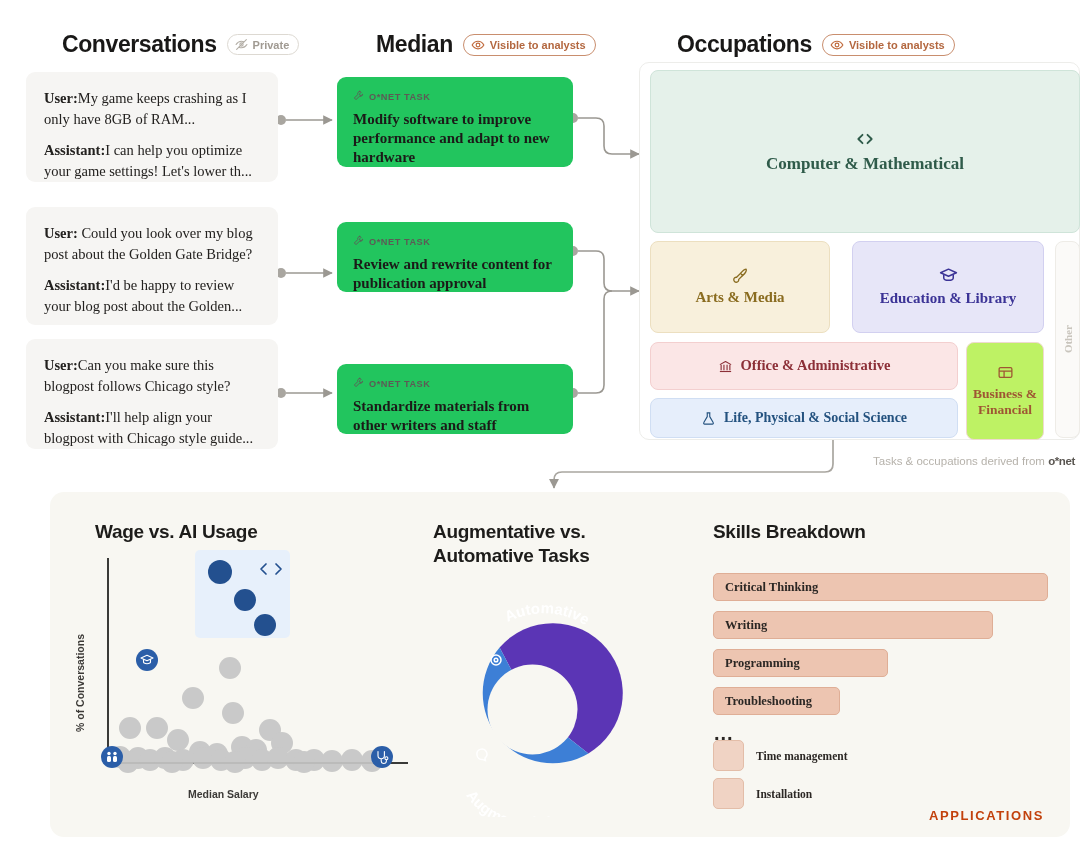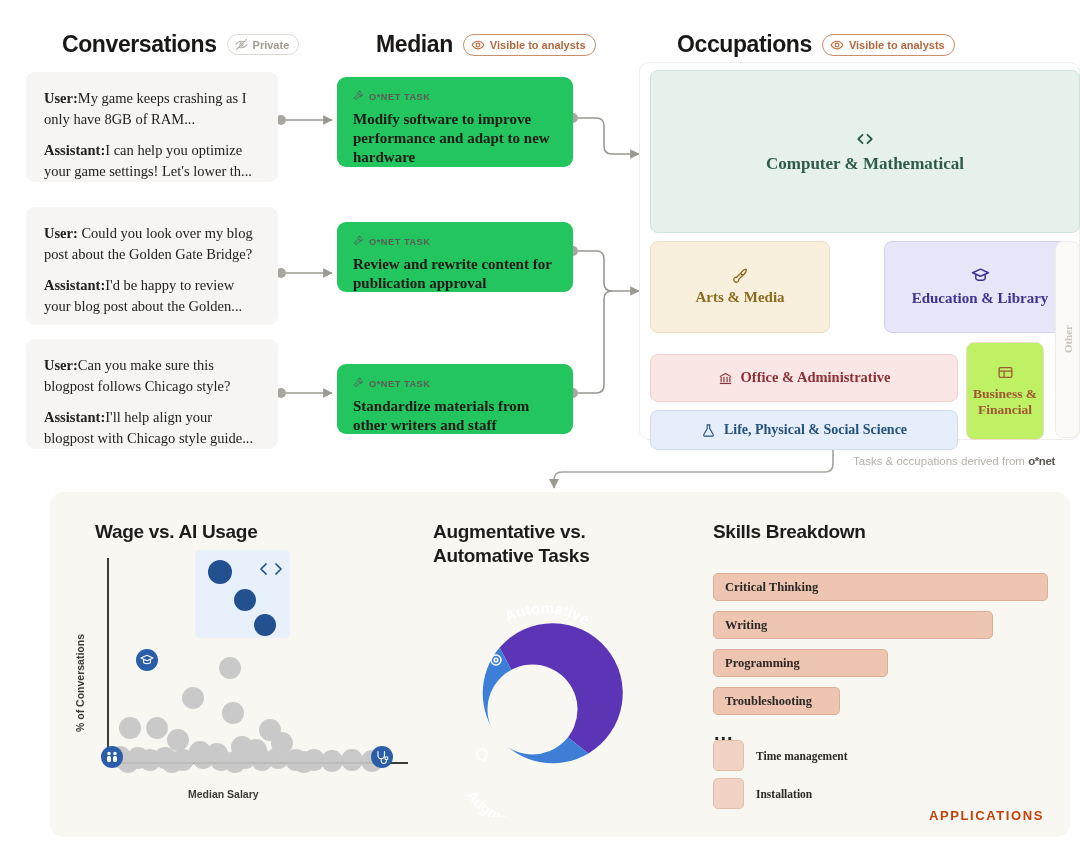--- a/index.html
+++ b/index.html
@@ -59,21 +59,21 @@
   .occ-frame {
     position: absolute; border: 1px solid #ededea; border-radius: 10px;
     background: #fff;
   }
   .occ {
     position: absolute; border-radius: 8px;
     display: flex; flex-direction: column; align-items: center; justify-content: center;
     gap: 5px; text-align: center;
     font-family: "Liberation Serif", serif; font-weight: 700;
   }
-  .occ.row { flex-direction: row; gap: 8px; margin-top: 12px; }
+  .occ.row { flex-direction: row; gap: 8px; }
   .occ-label { line-height: 1.18; }
   .occ svg { display: block; }
   .occ-other {
     position: absolute; border: 1px solid #eeece7; border-radius: 8px;
     background: #fbfaf8; display: flex; align-items: center; justify-content: center;
   }
   .occ-other span {
     writing-mode: vertical-rl; transform: rotate(180deg);
     font-family: "Liberation Serif", serif; font-size: 11px;
     color: #c9c5bd; font-weight: 600;
@@ -276,21 +276,21 @@
   <div class="occ" style="left:650px; top:241px; width:180px; height:92px; background:#f8f0dc; border:1px solid #ecdfc0; color:#8a6c20; font-size:15px;">
     <span>
       <svg width="17" height="17" viewBox="0 0 24 24" fill="none" stroke="#8a6c20" stroke-width="1.9" stroke-linecap="round" stroke-linejoin="round">
         <path d="M20 3c-2 0-5 2.5-8 6l3 3c3.5-3 6-6 5-9z"></path>
         <path d="M12 9 6.5 14.5a3.5 3.5 0 1 0 3 3L15 12"></path>
       </svg>
     </span>
     <span class="occ-label">Arts &amp; Media</span>
   </div>
 
-  <div class="occ" style="left:884px; top:241px; width:192px; height:92px; background:#e7e6f8; border:1px solid #d2d0f0; color:#3b3396; font-size:15px;">
+  <div class="occ" style="left:852px; top:241px; width:192px; height:92px; background:#e7e6f8; border:1px solid #d2d0f0; color:#3b3396; font-size:15px;">
     <span>
       <svg width="19" height="19" viewBox="0 0 24 24" fill="none" stroke="#3b3396" stroke-width="1.9" stroke-linejoin="round">
         <path d="M2 8.5 12 4l10 4.5-10 4.5z"></path>
           <path d="M6 11v4c0 1.7 2.7 3 6 3s6-1.3 6-3v-4"></path>
       </svg>
     </span>
     <span class="occ-label">Education &amp; Library</span>
   </div>
 
   <div class="occ row" style="left:650px; top:342px; width:308px; height:48px; background:#fbe6e6; border:1px solid #f3cfcf; color:#8c2f37; font-size:14.5px;">
@@ -320,21 +320,21 @@
         <path d="M9 3h6M10 3v6L4.5 18.5A1.6 1.6 0 0 0 6 21h12a1.6 1.6 0 0 0 1.5-2.5L14 9V3"></path>
       </svg>
     </span>
     <span class="occ-label">Life, Physical &amp; Social Science</span>
   </div>
 
   <div class="occ-other" style="left:1055px; top:241px; width:25px; height:197px;">
     <span>Other</span>
   </div>
 
-  <div class="onet-note" style="left:853px; top:455px;">
+  <div class="onet-note" style="left:873px; top:455px;">
     <span>Tasks &amp; occupations derived from </span><b>o*net</b>
   </div>
 
   <div class="apps">
     <div class="apps-label">APPLICATIONS</div>
 
     <div class="panel-title" style="left:45px; top:28px;">Wage vs. AI Usage</div>
     <div class="axis-y-label" style="left:24px; top:110px; height:130px;">% of Conversations</div>
     <div class="axis-x-label" style="left:138px; top:296px;">Median Salary</div>
 

